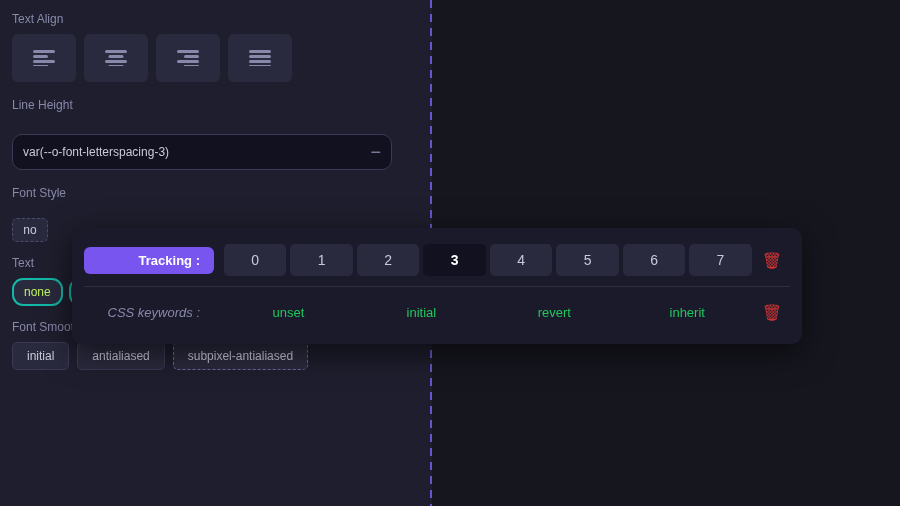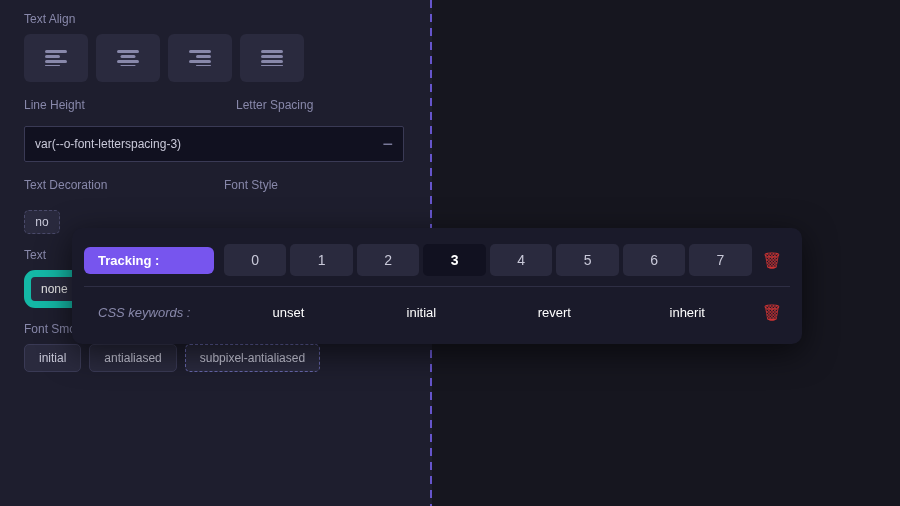--- a/index.html
+++ b/index.html
@@ -8,21 +8,21 @@
       color: #c9c9d9;
       font-family: 'Segoe UI', Arial, sans-serif;
       font-size: 13px;
       width: 900px;
       height: 506px;
       overflow: hidden;
       position: relative;
     }
 
     .panel {
-      padding: 12px 24px;
+      padding: 12px 12px;
       width: 430px;
       position: relative;
     }
 
     .section-label {
       color: #8888aa;
       font-size: 12px;
       margin-bottom: 8px;
     }
 
@@ -46,33 +46,33 @@
     }
 
     .align-btn svg {
       width: 22px;
       height: 16px;
     }
 
     
     .two-col-labels {
       display: flex;
-      gap: 12px;
-      margin-bottom: 6px;
+      gap: 4px;
+      margin-bottom: 14px;
     }
     .two-col-labels .col1 { width: 200px; }
     .two-col-labels .col2 { flex: 1; }
 
     
     .letter-spacing-input {
       display: flex;
       align-items: center;
       background: #111120;
       border: 1px solid #3a3a55;
-      border-radius: 2px;
+      border-radius: 10px;
       padding: 0 10px;
       height: 36px;
       width: 380px;
       margin-bottom: 16px;
       justify-content: space-between;
     }
     .letter-spacing-input span {
       color: #c9c9d9;
       font-size: 12px;
     }
@@ -114,25 +114,25 @@
     }
 
     
     .transform-row {
       display: flex;
       gap: 6px;
       margin-bottom: 14px;
     }
     .transform-btn {
       background: #2a2a3e;
-      border: 7px solid #14b8a6;
+      border: 2px solid #14b8a6;
       border-radius: 11px;
       padding: 5px 10px;
       font-size: 12px;
-      color: #e5e5e5;
+      color: #bef264;
       cursor: pointer;
     }
     .transform-btn.dashed-border {
       border-style: dashed;
     }
 
     
     .smooth-label {
       color: #8888aa;
       font-size: 12px;
@@ -200,21 +200,21 @@
     }
 
     .popup-label {
       background: #7755ee;
       color: #fff;
       border-radius: 6px;
       padding: 6px 14px;
       font-size: 13px;
       font-weight: 600;
       min-width: 130px;
-      text-align: left;
+      text-align: right;
       margin-right: 8px;
     }
 
     .popup-label.gray {
       background: transparent;
       color: #8888aa;
       font-weight: 400;
       font-style: italic;
     }
 
@@ -247,21 +247,21 @@
       display: flex;
       flex: 1;
       gap: 0;
       justify-content: space-around;
     }
 
     .kw-btn {
       flex: 1;
       background: transparent;
       border: none;
-      color: #ffffff;
+      color: #22c55e;
       font-size: 13px;
       padding: 8px 0;
       text-align: center;
       cursor: pointer;
     }
 
     .trash-btn {
       background: transparent;
       border: none;
       cursor: pointer;
@@ -312,30 +312,28 @@
           <rect x="0" y="0" width="22" height="3" rx="1.5" fill="#8888aa"></rect>
           <rect x="0" y="5" width="22" height="3" rx="1.5" fill="#8888aa"></rect>
           <rect x="0" y="10" width="22" height="3" rx="1.5" fill="#8888aa"></rect>
           <rect x="0" y="15" width="22" height="1" rx="0.5" fill="#8888aa"></rect>
         </svg>
     </button>
   </div>
 
   <div class="two-col-labels">
     <div class="col1 section-label">Line Height</div>
-    <div class="col2 section-label">Letter Spacing</div>
   </div>
 
   <div class="letter-spacing-input">
     <span>var(--o-font-letterspacing-3)</span>
     <span class="minus">−</span>
   </div>
 
   <div class="two-section-row">
-    <div class="sec1 section-label">Text Decoration</div>
     <div class="sec2 section-label">Font Style</div>
   </div>
 
   <div class="decoration-row">
     <button class="deco-btn dashed-border">no</button>
   </div>
 
   <div class="section-label">Text</div>
   <div class="transform-row">
     <button class="transform-btn">none</button>

